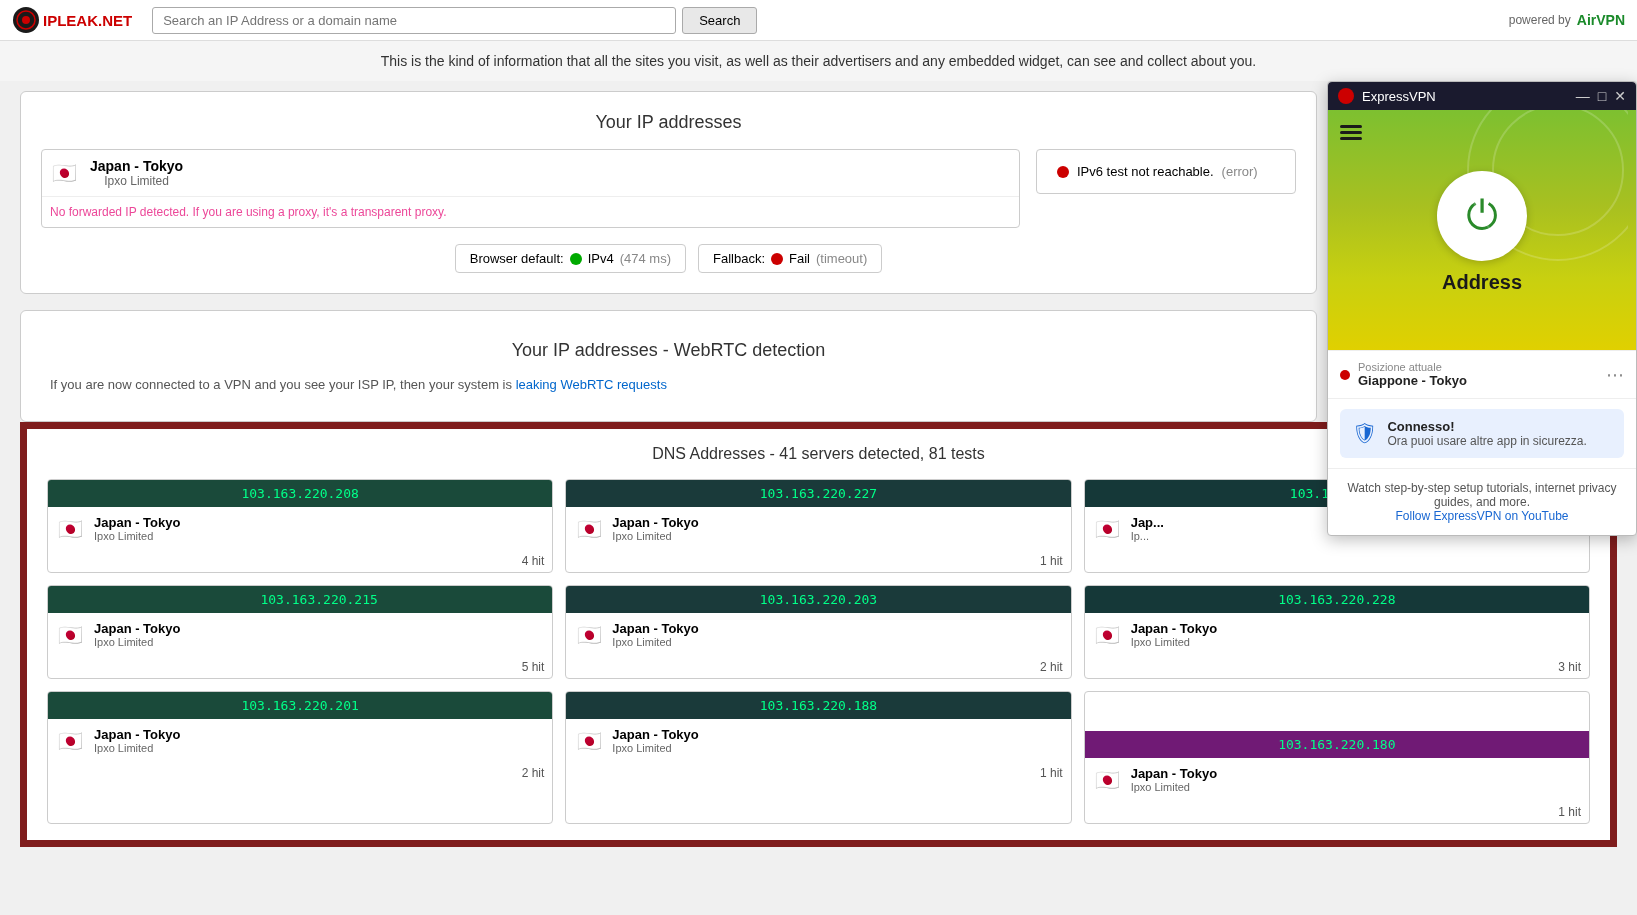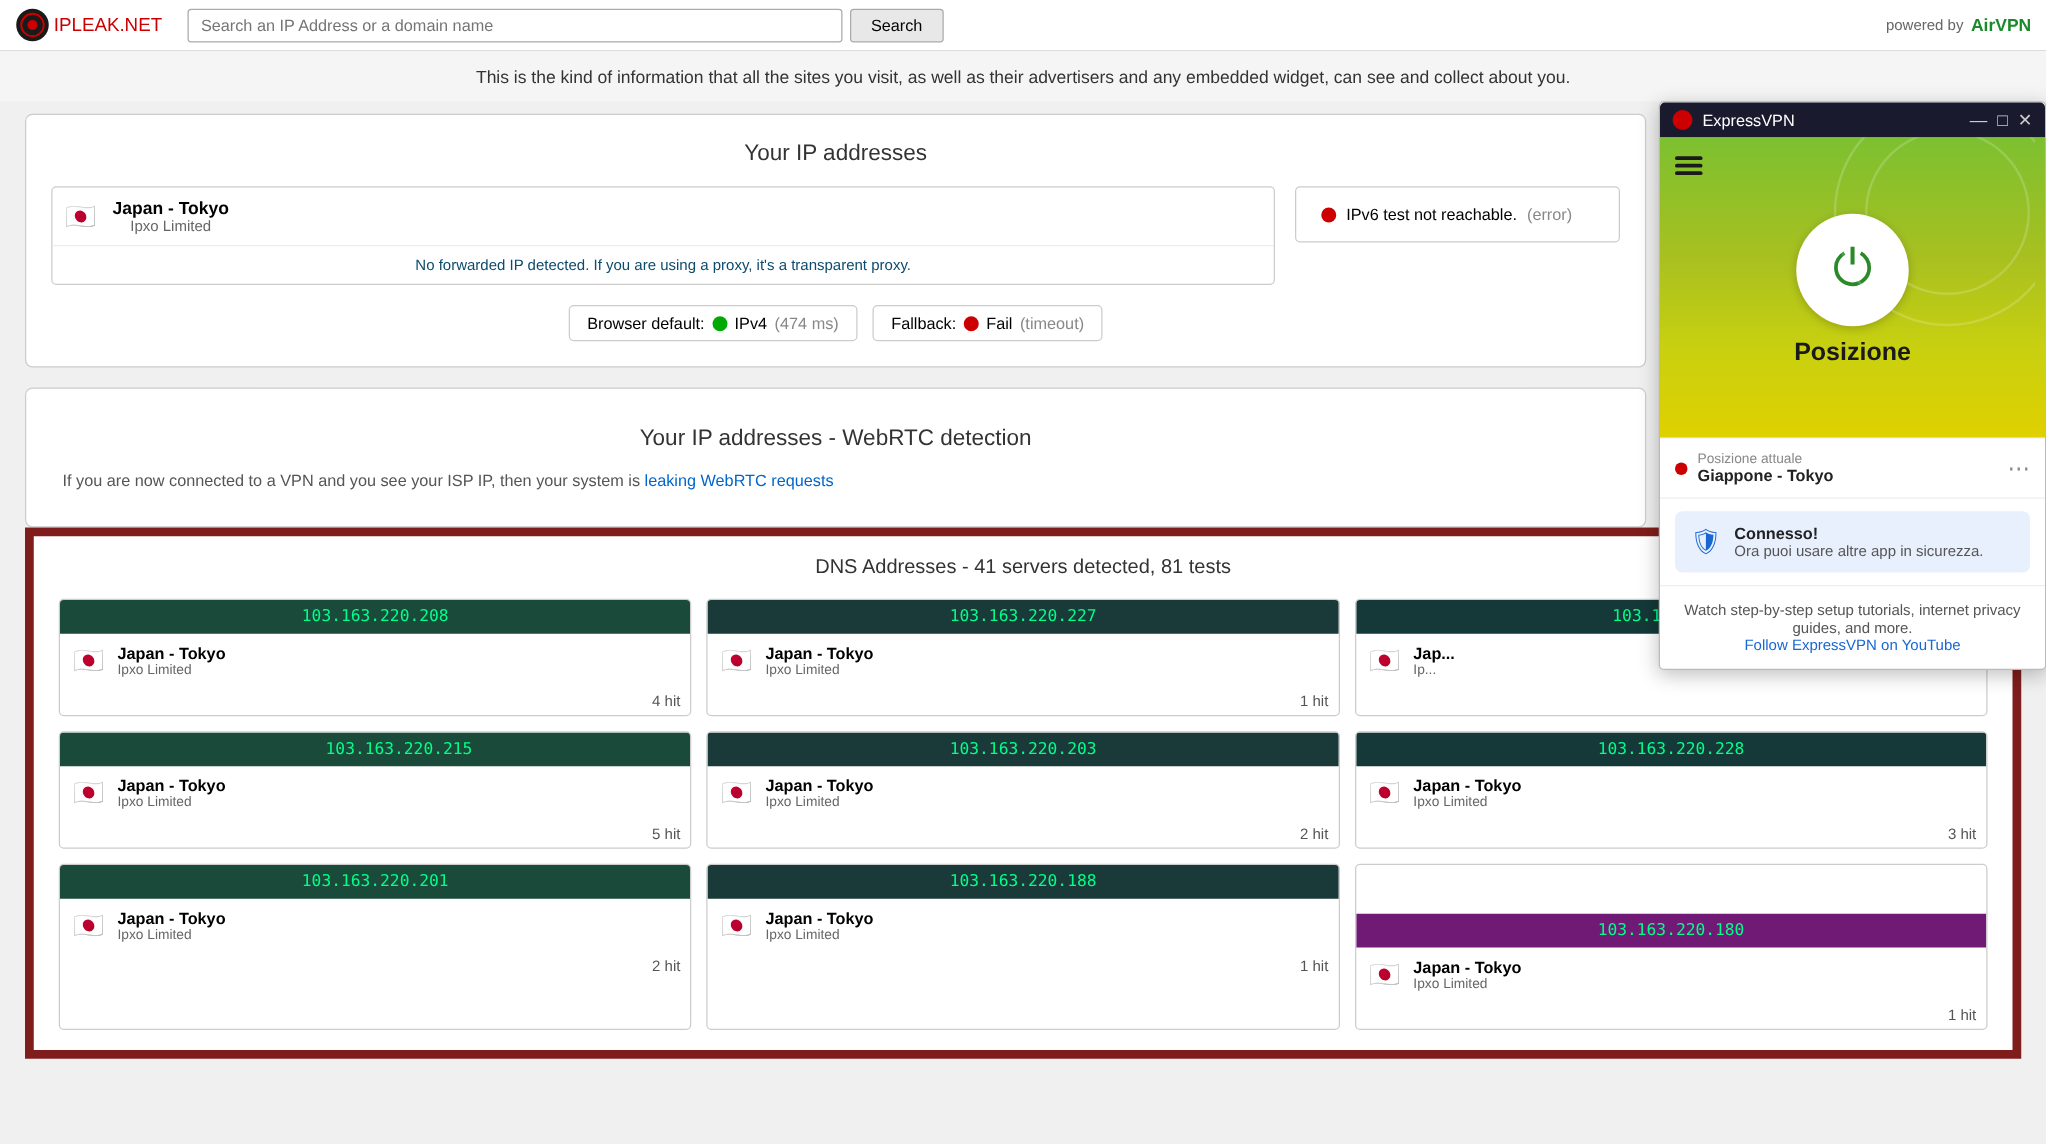--- a/index.html
+++ b/index.html
@@ -113,22 +113,21 @@
       border-radius: 50%;
       display: flex;
       align-items: center;
       justify-content: center;
       font-size: 20px;
     }
     .ip-details { text-align: center; }
     .ip-country { font-size: 14px; font-weight: bold; }
     .ip-isp { font-size: 12px; color: #666; }
     .no-forward {
-      text-align: center;
-      color: #0c4a6e;
+      color: #ec4899;
       font-size: 12px;
       padding: 8px;
       border-top: 1px solid #eee;
     }
     .ipv6-card {
       border: 1px solid #ccc;
       border-radius: 4px;
       padding: 14px 20px;
       display: flex;
       align-items: center;
@@ -334,21 +333,21 @@
 <body>
 
 <div class="header">
   <div class="logo">
     <span style="color:#c00; font-weight:bold; font-size:13px; display:flex; align-items:center; gap:3px;">
       <svg width="28" height="28" viewBox="0 0 28 28">
         <circle cx="14" cy="14" r="13" fill="#1a1a1a"></circle>
         <circle cx="14" cy="14" r="9" fill="none" stroke="#c00" stroke-width="1.5"></circle>
         <circle cx="14" cy="14" r="4" fill="#c00"></circle>
       </svg>
-      <span style="color:#c00; font-weight:normal; font-size:15px;">IPLEAK.NET</span>
+      <span style="color:#c00; font-weight:bold; font-size:15px;">IPLEAK.NET</span>
     </span>
   </div>
   <div class="search-area">
     <input class="search-input" type="text" placeholder="Search an IP Address or a domain name" style="">
     <button class="search-btn">Search</button>
   </div>
   <div class="powered-by">
     <span>powered by</span>
     <span class="airvpn-logo" style="color:#1a8a2a; font-weight:bold;">AirVPN</span>
   </div>
@@ -524,21 +523,21 @@
         <div style="width:22px;height:3px;background:#1a1a1a;margin:3px 0;border-radius:2px;"></div>
       </div>
 
       <svg width="300" height="200" viewBox="0 0 300 200" style="position:absolute;top:0;left:0;">
         <circle cx="230" cy="60" r="90" fill="none" stroke="rgba(255,255,255,0.18)" stroke-width="2"></circle>
         <circle cx="230" cy="60" r="65" fill="none" stroke="rgba(255,255,255,0.18)" stroke-width="2"></circle>
       </svg>
       <div class="power-btn-circle">
         <span class="power-icon">⏻</span>
       </div>
-      <div class="evpn-status">Posizione</div>
+      <div class="evpn-status">Address</div>
     </div>
     <div class="evpn-location-row">
       <div class="evpn-dot-red"></div>
       <div class="evpn-location-text">
         <div class="evpn-location-label">Posizione attuale</div>
         <div class="evpn-location-val">Giappone - Tokyo</div>
       </div>
       <span class="evpn-three-dots">⋯</span>
     </div>
     <div class="evpn-connected-box">

